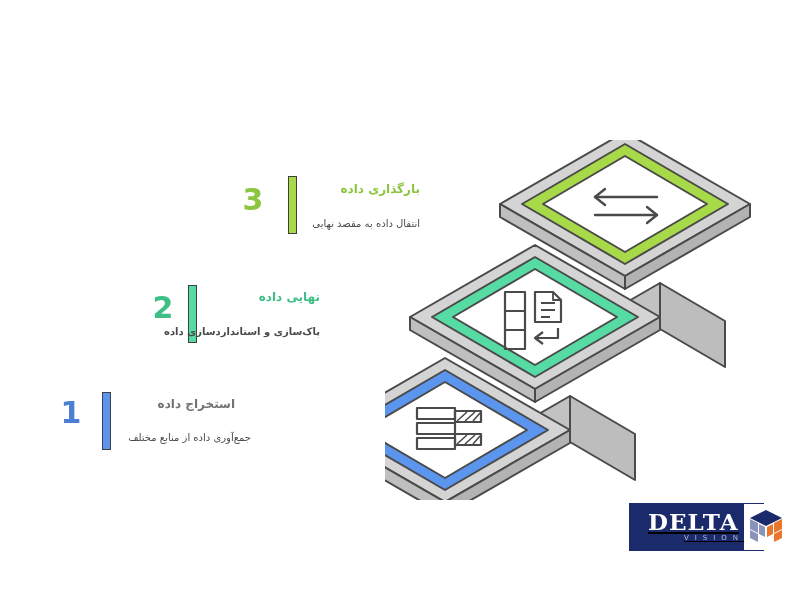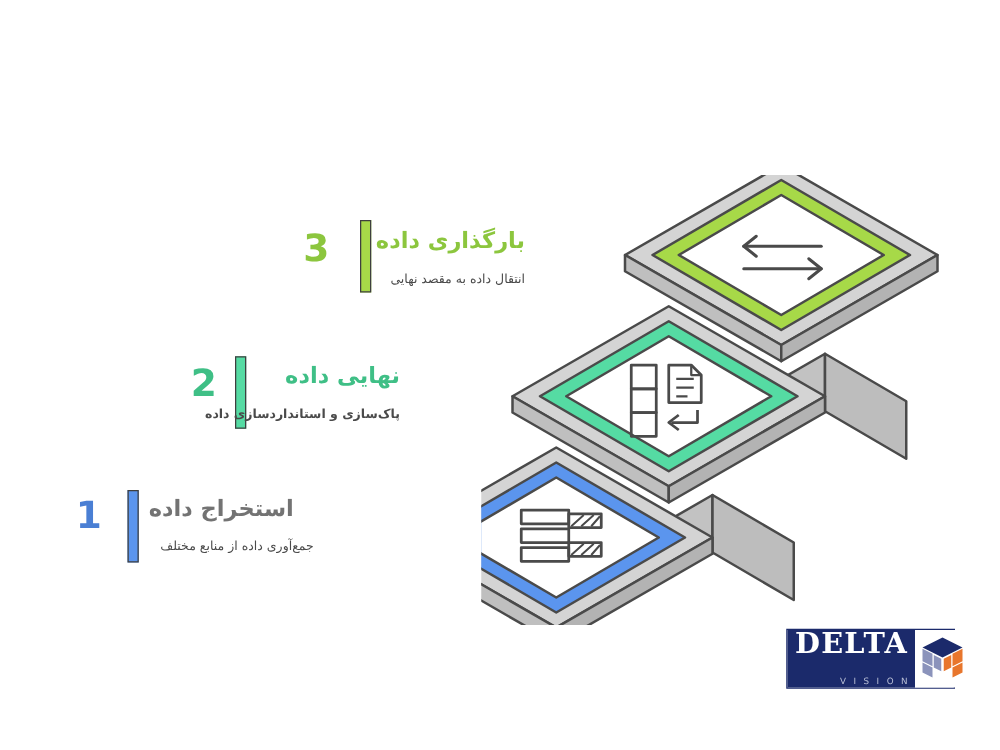--- a/index.html
+++ b/index.html
@@ -55,21 +55,21 @@
   }
   .step-bar {
     position: absolute;
     width: 9px;
     height: 58px;
     border: 1.6px solid #3f3f3f;
     box-sizing: border-box;
   }
   .step-title {
     position: absolute;
-    font-size: 18px;
+    font-size: 12px;
     font-weight: bold;
     white-space: nowrap;
     direction: rtl;
     text-align: right;
   }
   .step-sub {
     position: absolute;
     font-size: 10px;
     color: #4a4a4a;
     white-space: nowrap;
@@ -117,22 +117,23 @@
     box-sizing: border-box;
     display: flex;
     align-items: stretch;
   }
   #logo-word {
     background: #1b2a6b;
     flex: 1 1 auto;
     position: relative;
     display: flex;
     flex-direction: column;
-    justify-content: space-between;
-    padding-left: 6px;
+    justify-content: center;
+    padding-left: 18px;
+    text-decoration: underline;
   }
   #logo-delta {
     color: #ffffff;
     font-family: "DejaVu Serif", "Liberation Serif", serif;
     font-weight: bold;
     font-size: 23px;
     line-height: 0.95;
     letter-spacing: 1px;
   }
   #logo-vision {

